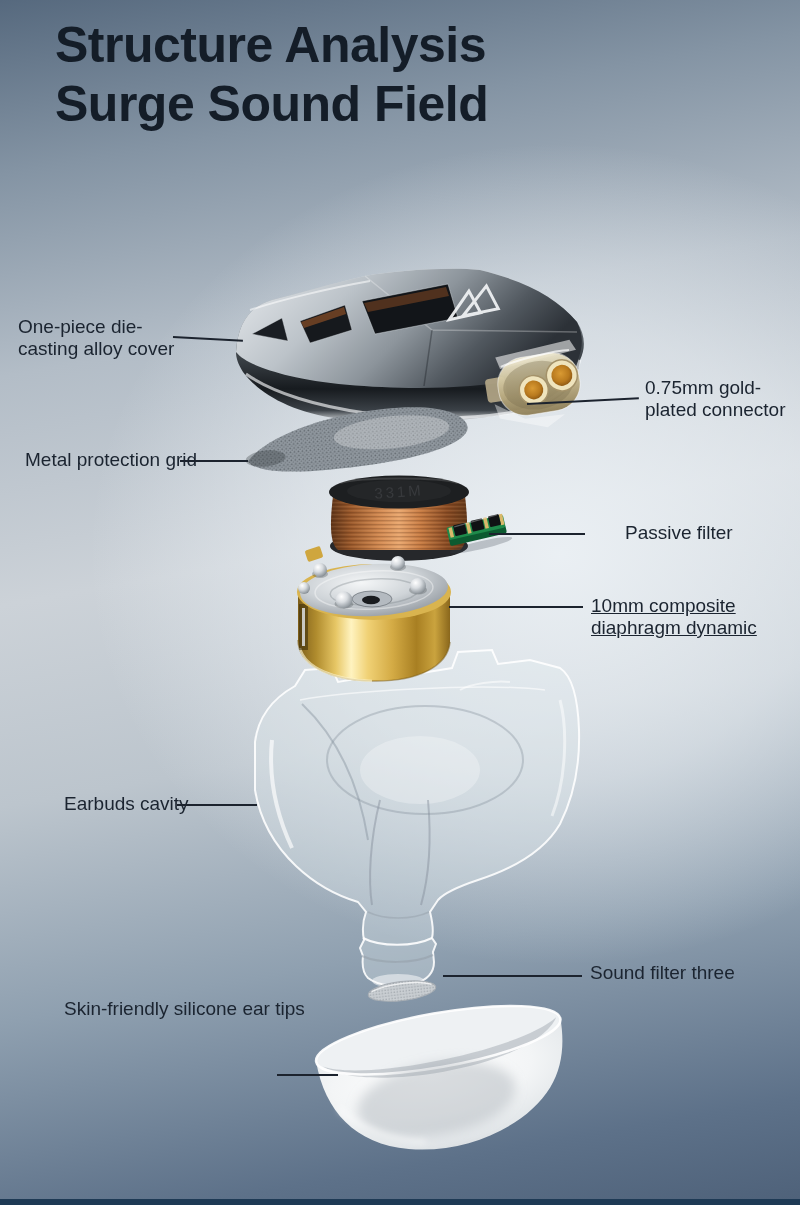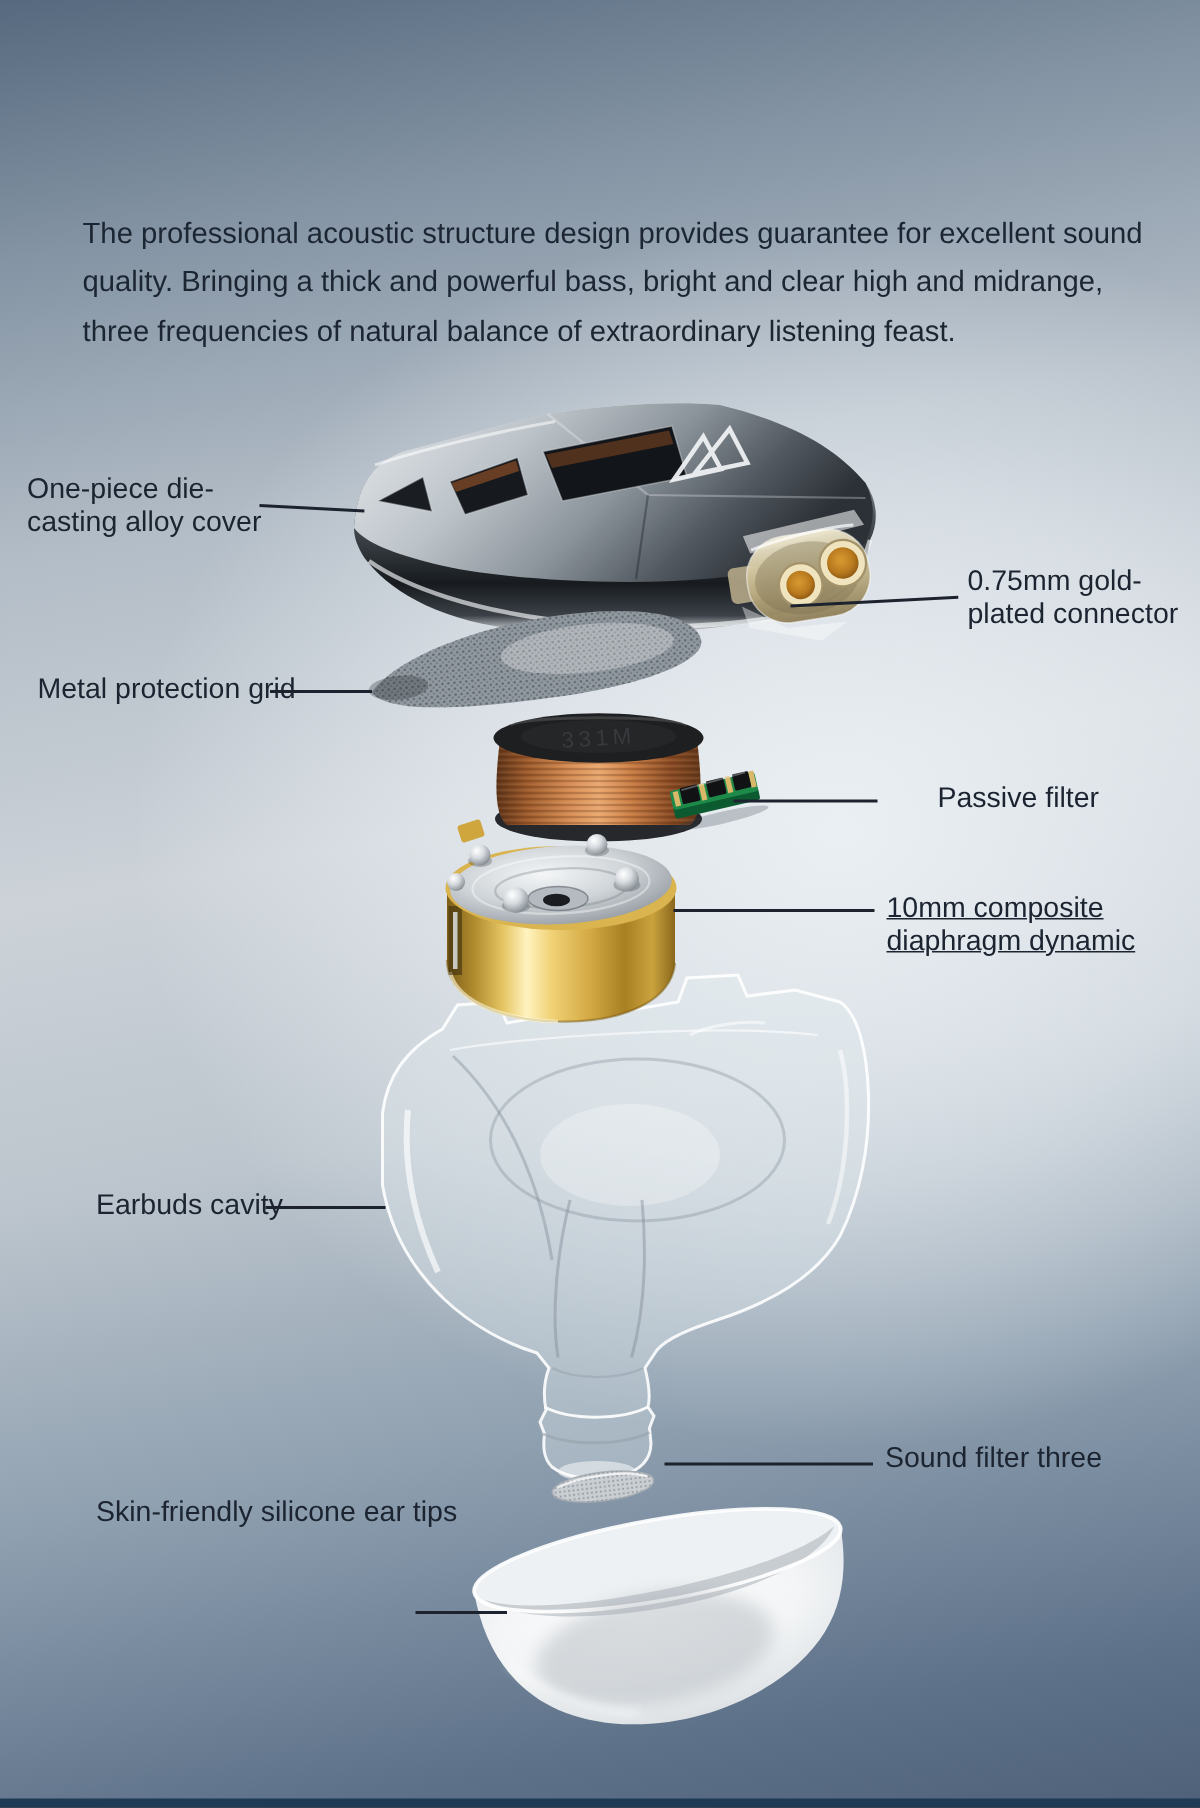--- a/index.html
+++ b/index.html
@@ -245,21 +245,24 @@
     <g transform="rotate(-10 440 1050)">
       <path d="M316,1040 C316,1090 340,1128 392,1142 C448,1157 512,1140 542,1106 C558,1088 564,1064 564,1040 Z" fill="url(#tipGrad)"></path>
       <ellipse cx="440" cy="1040" rx="124" ry="27" fill="#eef1f3"></ellipse>
       <path d="M322,1046 C360,1068 520,1064 560,1038 C548,1058 500,1072 440,1072 C380,1072 336,1060 322,1046 Z" fill="rgba(175,182,189,0.6)"></path>
       <ellipse cx="440" cy="1040" rx="124" ry="27" fill="none" stroke="rgba(255,255,255,0.92)" stroke-width="2.5"></ellipse>
       <ellipse cx="428" cy="1098" rx="80" ry="36" fill="rgba(160,168,176,0.4)" filter="url(#blur6)"></ellipse>
       <path d="M330,1090 C350,1116 380,1132 410,1138" fill="none" stroke="rgba(255,255,255,0.8)" stroke-width="3" filter="url(#blur3)"></path>
     </g>
   </svg>
 
-  <div class="desc">The professional acoustic structure design provides guarantee for excellent sound quality. Bringing a thick and powerful bass, bright and clear high and midrange, three frequencies of natural balance of extraordinary listening feast.</div>
+  <div class="title">
+    <div>Structure Analysis</div>
+    <div>Surge Sound Field</div>
+  </div>
 
   <div>
     <div class="callout-label" style="left:18px;top:316px;width:182px;">One-piece die-casting alloy cover</div>
     <div class="leader" style="left:173px;top:336px;width:70px;transform:rotate(3deg);"></div>
   </div>
 
   <div>
     <div class="callout-label" style="left:645px;top:377px;width:160px;">0.75mm gold-plated connector</div>
     <div class="leader" style="left:527px;top:403px;width:112px;transform:rotate(-3deg);"></div>
   </div>

